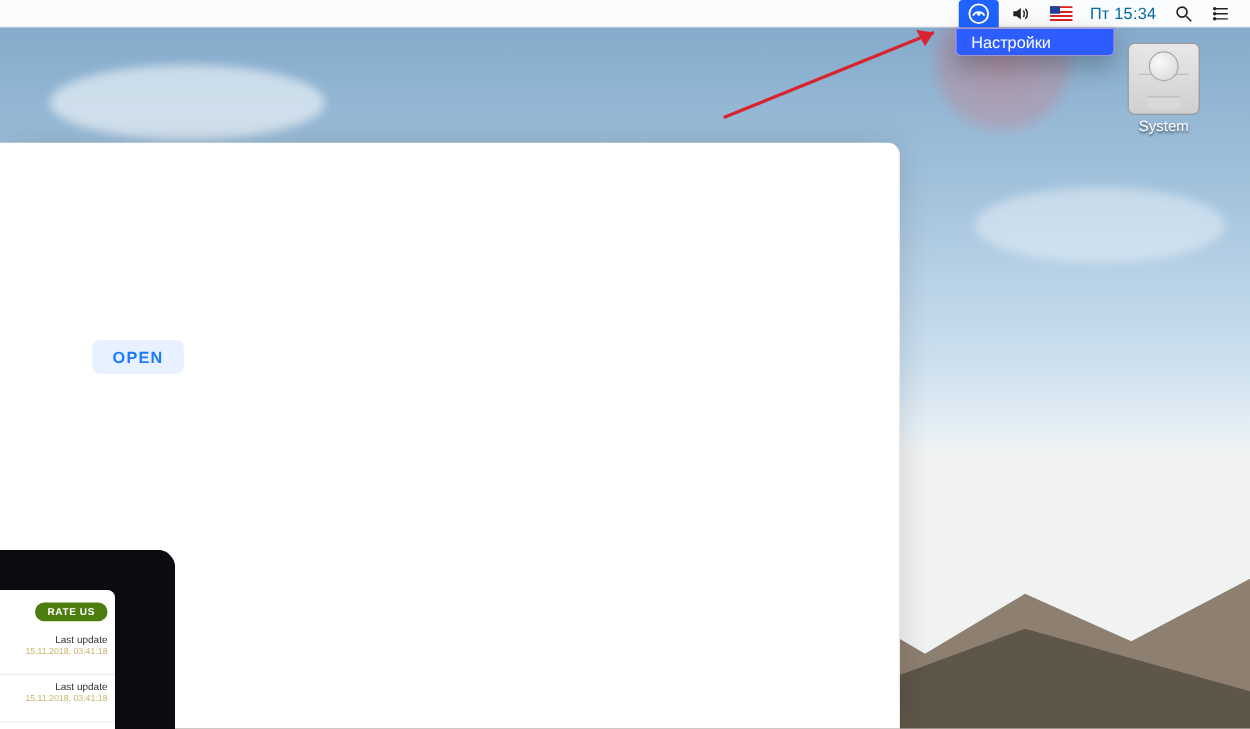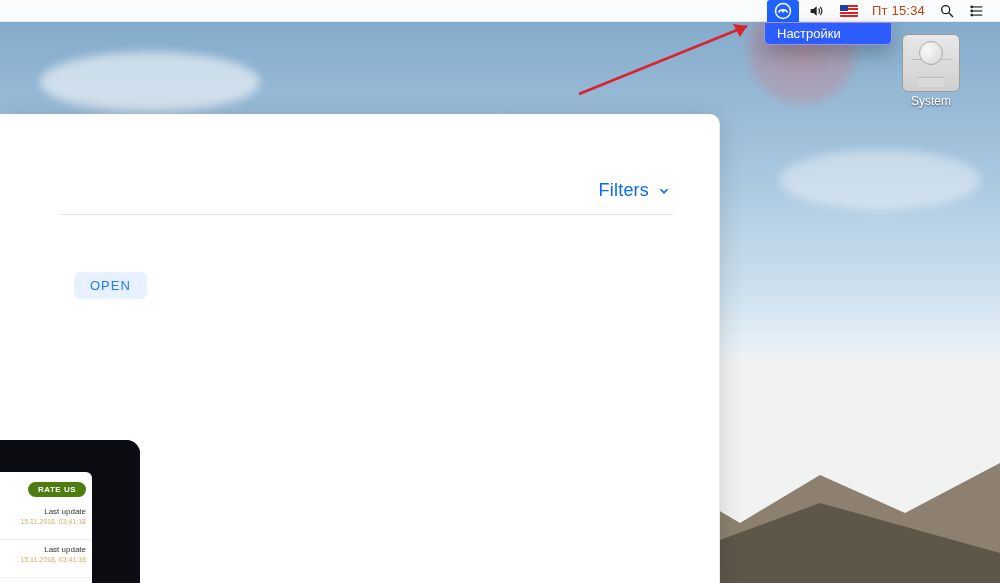--- a/index.html
+++ b/index.html
@@ -21,21 +21,21 @@
   .mountains svg { position: absolute; bottom: 0; left: 0; width: 1000px; height: 200px; }
   .cloud { position: absolute; background: rgba(255,255,255,0.55); border-radius: 50%; filter: blur(4px); }
 
   
   .menubar {
     position: absolute; top: 0; left: 0; right: 0; height: 22px;
     background: rgba(255,255,255,0.96);
     border-bottom: 1px solid rgba(0,0,0,0.08);
     display: flex; justify-content: flex-end; align-items: center;
     padding-right: 8px;
-    font-size: 13px; color: #c2410c;
+    font-size: 13px; color: #0369a1;
     z-index: 50;
   }
   .menubar .item { display: flex; align-items: center; padding: 0 7px; height: 22px; cursor: default; }
   .menubar .item svg { display: block; }
   .menubar .item.selected { background: #1f62ff; color: #fff; border-radius: 3px 3px 0 0; }
   .menubar .clock { font-size: 13px; letter-spacing: 0.2px; }
 
   
   .dropdown {
     position: absolute; top: 22px; width: 128px;
@@ -97,21 +97,21 @@
     color: #0a6af5; font-size: 18px; letter-spacing: 0.2px; font-weight: 500;
     padding-bottom:14px; cursor:pointer;
   }
   .filters::after{
     content:""; position:absolute; left:-540px; right:-2px; bottom:0; height:1px; background:#e6e6e6;
   }
   .chevron { width: 14px; height: 14px; }
 
   .badge-open {
     position: absolute; left: 74px; top: 158px;
-    background: #e7f1ff; color: #1d7bff; font-size: 13px; font-weight: 400;
+    background: #e7f1ff; color: #1d7bff; font-size: 13px; font-weight: 700;
     letter-spacing: 1px; padding: 6px 16px; border-radius: 6px;
   }
 
   
   .preview {
     position: absolute; left: 0; top: 326px; width: 140px; height: 260px;
     background: #0c0d12; border-top-right-radius: 14px; overflow: hidden;
     box-shadow: inset 0 0 0 6px #0c0d12;
   }
   .preview .sheet {
@@ -204,26 +204,20 @@
 <div class="desk-icon">
   <div class="glyph">
     <span class="disc"></span>
       <span class="foot"></span>
   </div>
   <div class="label">System</div>
 </div>
 
 <div class="app-panel">
   <div class="app-inner">
-    <div class="filters">
-      <span>Filters</span>
-      <svg class="chevron" viewBox="0 0 24 24" fill="none" stroke="#0a6af5" stroke-width="3">
-          <polyline points="6 9 12 15 18 9"></polyline>
-        </svg>
-    </div>
 
     <div class="badge-open">OPEN</div>
 
     <div class="preview">
       <div class="sheet">
         <div class="rateus">RATE US</div>
         <div style="height:30px"></div>
         <div class="row">
           <div class="t1">Last update</div>
           <div class="t2">15.11.2018, 03:41:18</div>

